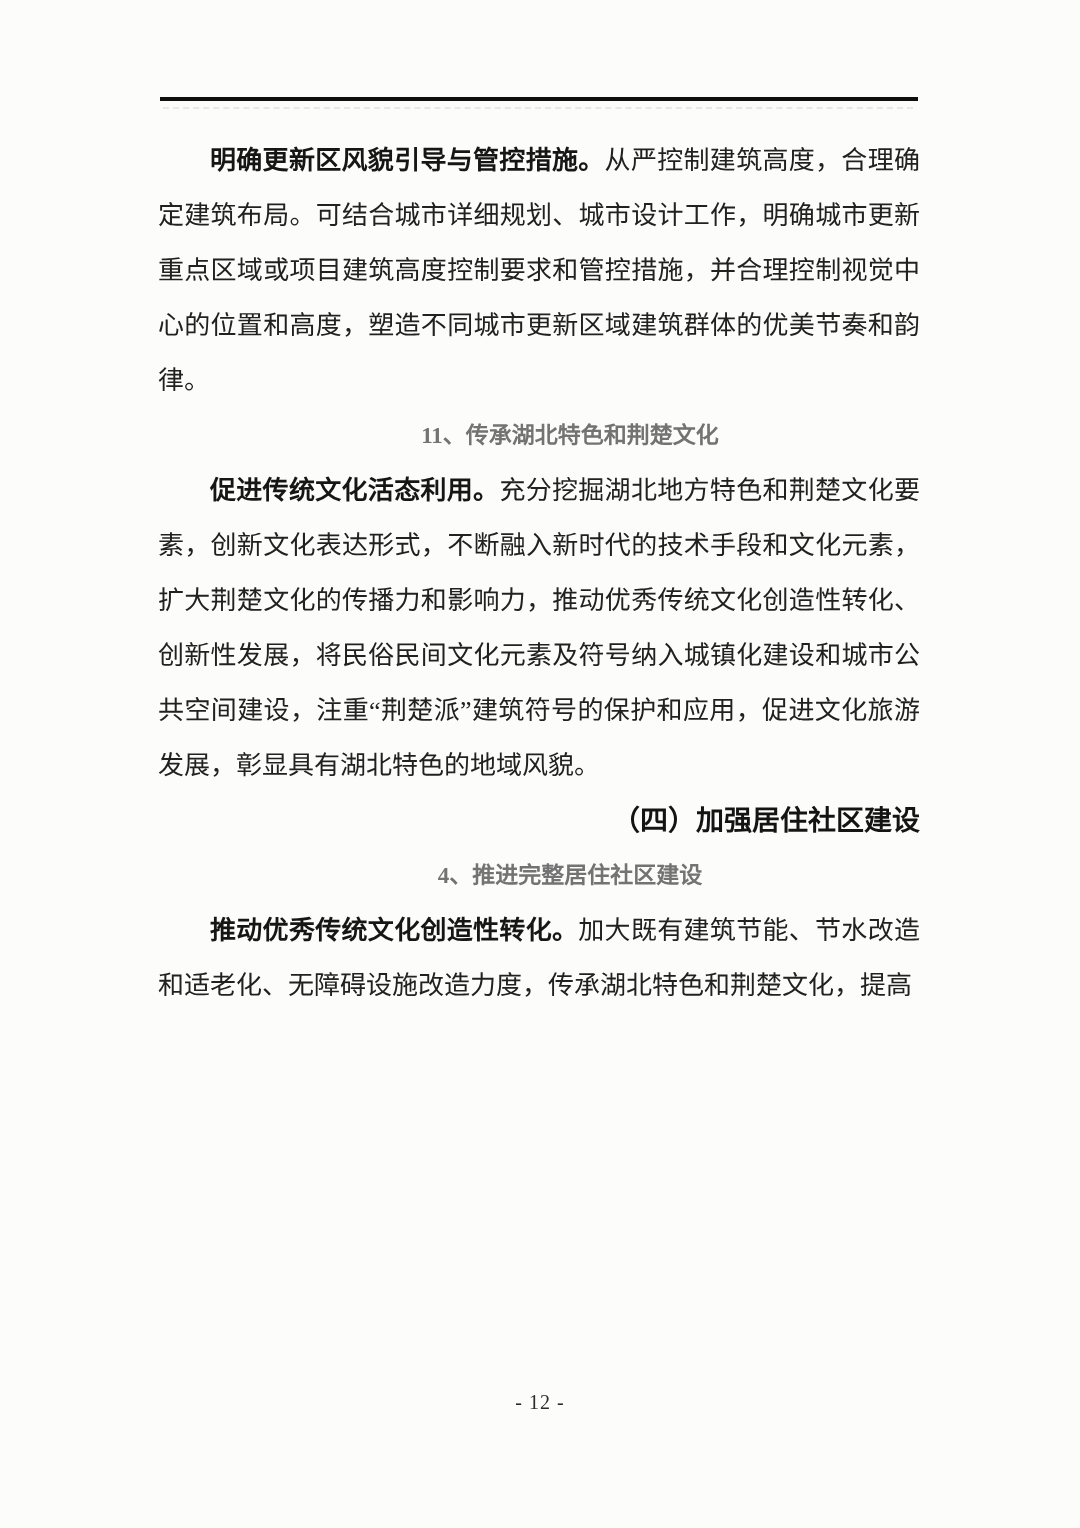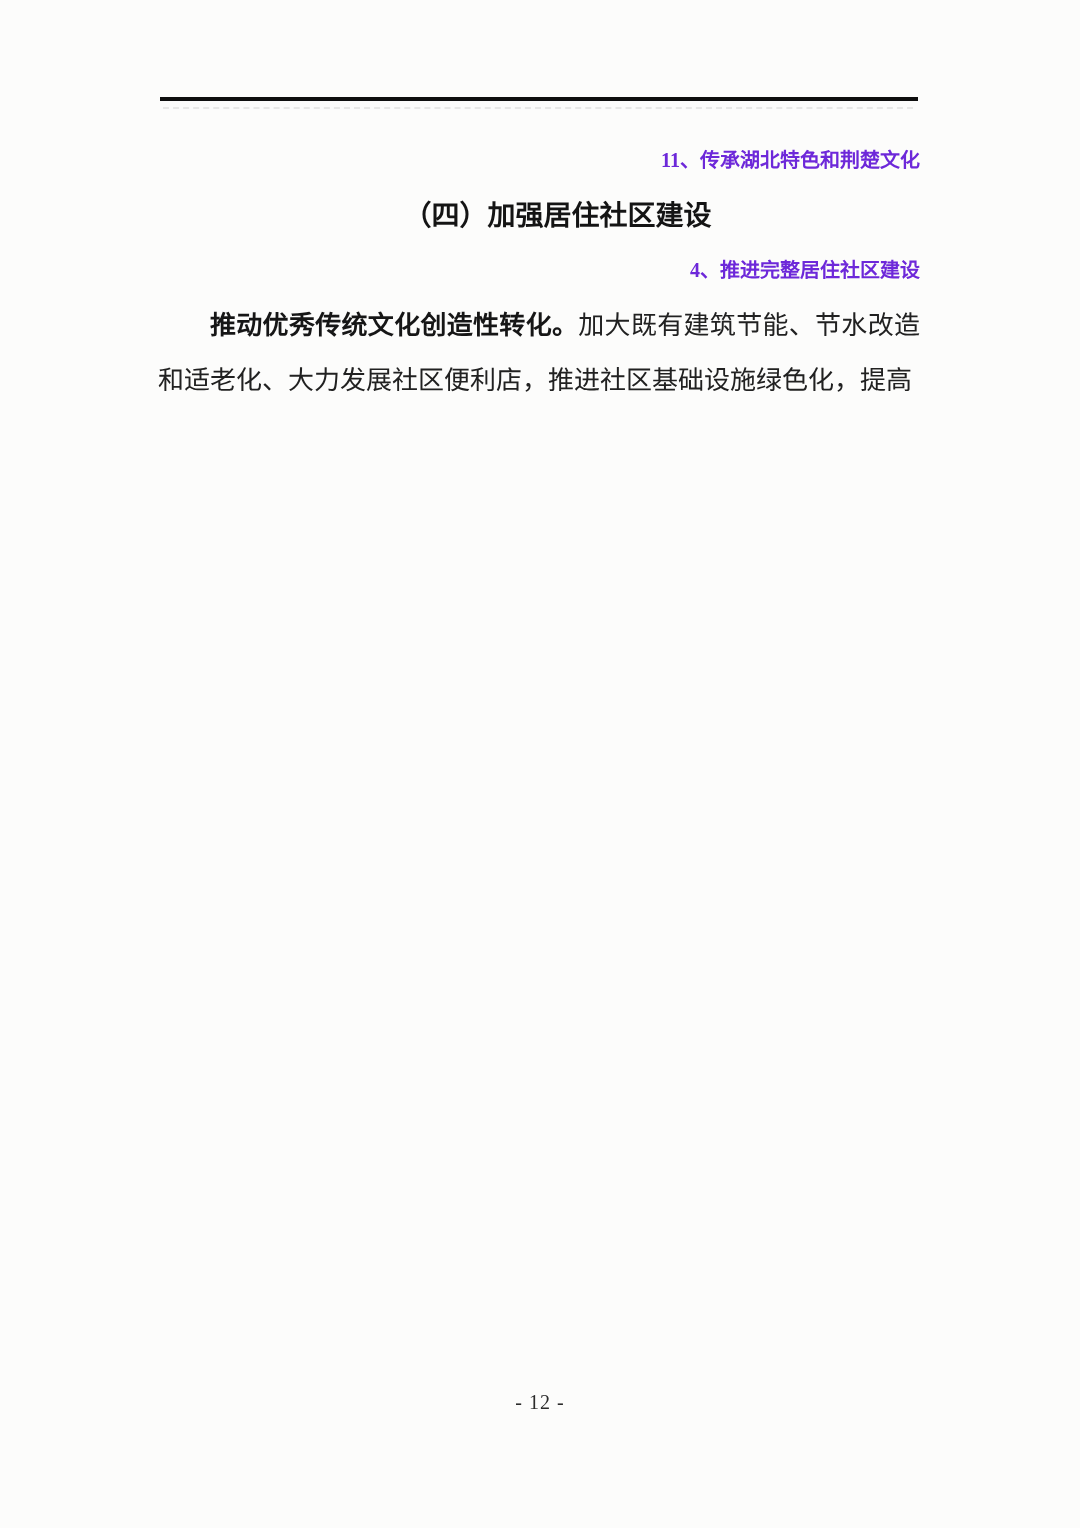--- a/index.html
+++ b/index.html
@@ -46,32 +46,32 @@
   }
   .para {
     text-indent: 52px; 
   }
   .para .lead {
     font-weight: bold;
     color: #161616;
   }
   .heading-numbered {
     font-weight: bold;
-    font-size: 20px;
+    font-size: 23px;
     line-height: 55px;
     text-indent: 62px;
-    text-align: right;
-    color: #6d28d9;
+    text-align: center;
+    color: #737373;
   }
   .heading-section {
     font-weight: bold;
     font-size: 28px;
     line-height: 55px;
     text-indent: 37px;
-    text-align: center;
+    text-align: right;
     color: #141414;
   }
   .footer-pagenum {
     position: absolute;
     left: 0;
     top: 1391px;
     width: 100%;
     text-align: center;
     font-size: 20px;
     line-height: 22px;
@@ -82,28 +82,30 @@
 </head>
 <body>
 
 <div class="page">
 
   <div class="header-rule"></div>
   <div class="header-rule-ghost"></div>
 
   <div class="content">
 
+    <p class="para"><span class="lead">明确更新区风貌引导与管控措施。</span><span>从严控制建筑高度，合理确定建筑布局。可结合城市详细规划、城市设计工作，明确城市更新重点区域或项目建筑高度控制要求和管控措施，并合理控制视觉中心的位置和高度，塑造不同城市更新区域建筑群体的优美节奏和韵律。</span></p>
 
     <h2 class="heading-numbered">11、传承湖北特色和荆楚文化</h2>
 
+    <p class="para"><span class="lead">促进传统文化活态利用。</span><span>充分挖掘湖北地方特色和荆楚文化要素，创新文化表达形式，不断融入新时代的技术手段和文化元素，扩大荆楚文化的传播力和影响力，推动优秀传统文化创造性转化、创新性发展，将民俗民间文化元素及符号纳入城镇化建设和城市公共空间建设，注重“荆楚派”建筑符号的保护和应用，促进文化旅游发展，彰显具有湖北特色的地域风貌。</span></p>
 
     <h2 class="heading-section">（四）加强居住社区建设</h2>
 
     <h2 class="heading-numbered">4、推进完整居住社区建设</h2>
 
 
-    <p class="para"><span class="lead">推动优秀传统文化创造性转化。</span><span>加大既有建筑节能、节水改造和适老化、大力发展社区便利店，推进社区基础设施绿色化，提高</span></p>
+    <p class="para"><span class="lead">推动优秀传统文化创造性转化。</span><span>加大既有建筑节能、节水改造和适老化、无障碍设施改造力度，传承湖北特色和荆楚文化，提高</span></p>
 
   </div>
 
   <div class="footer-pagenum">- 12 -</div>
 
 </div>
 
 </body></html>

